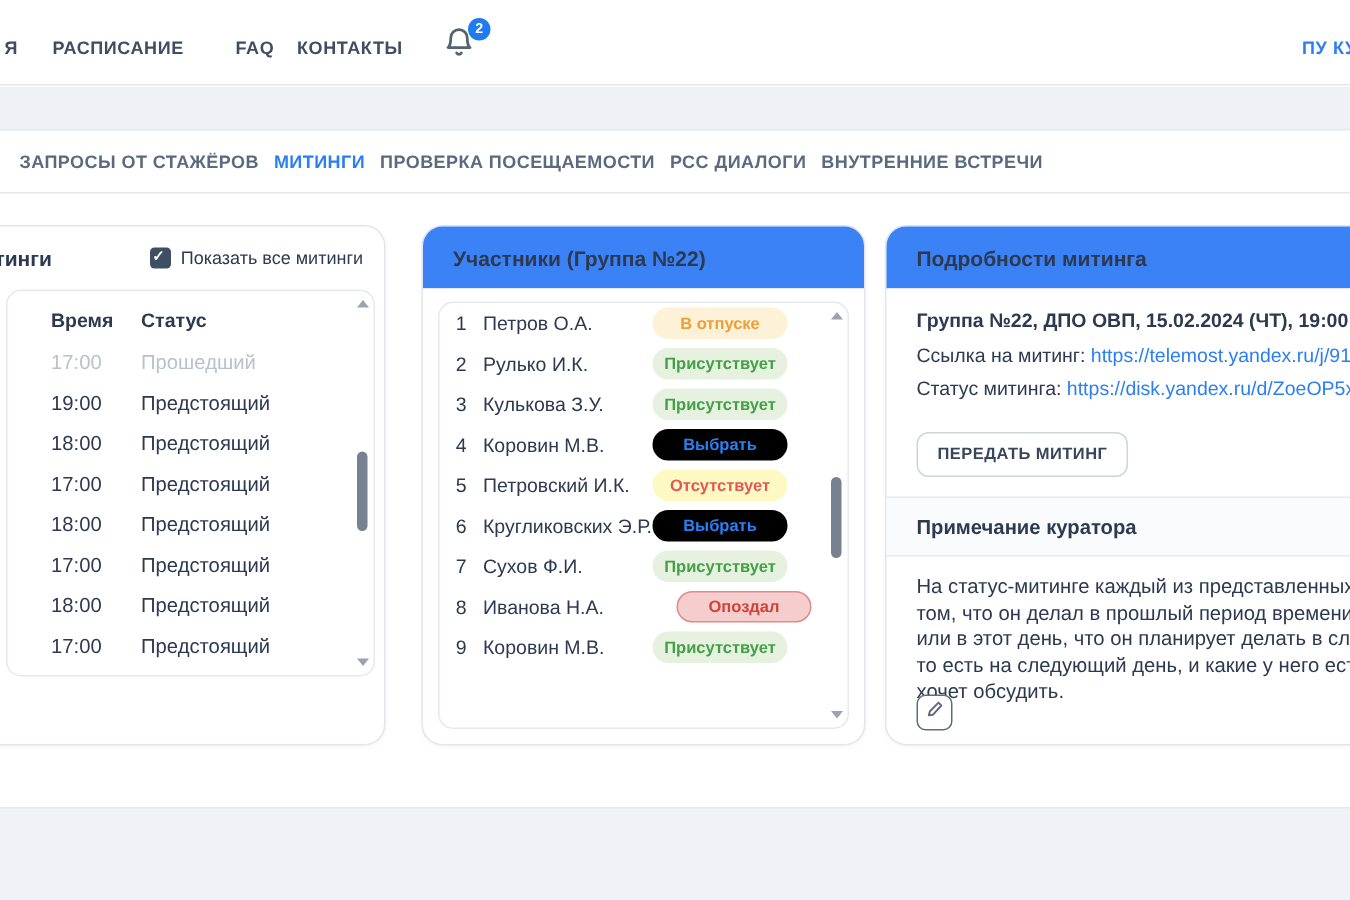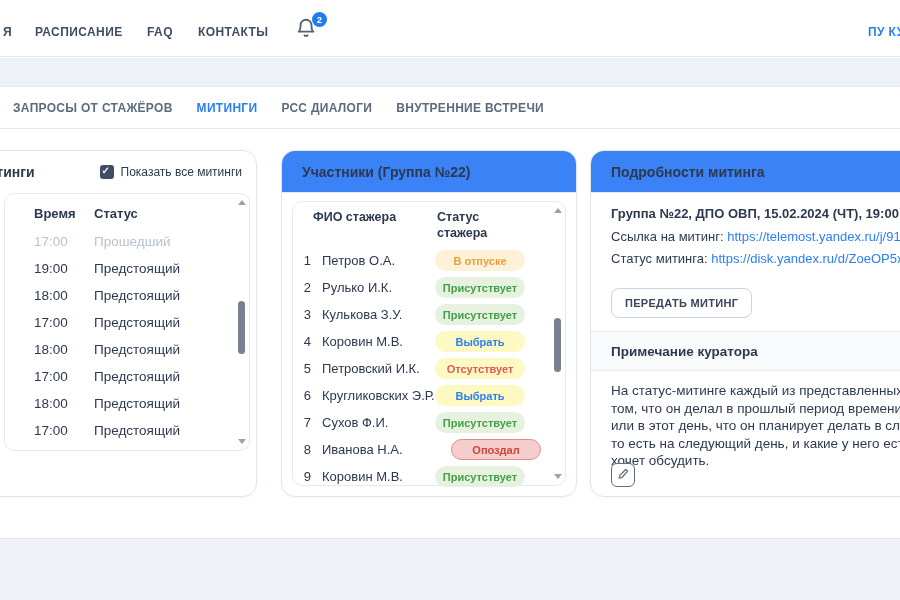--- a/index.html
+++ b/index.html
@@ -17,21 +17,21 @@
     background:#1f7cf0; color:#fff; border-radius:8px; font-size:9.5px; font-weight:bold;
     display:flex; align-items:center; justify-content:center; padding:0 3px; }
   .panel-link { position:absolute; left:868px; top:25px; font-size:12px; font-weight:bold;
     letter-spacing:.4px; color:#2b7ff3; white-space:nowrap; cursor:pointer; }
 
   .band { position:absolute; top:58px; left:0; width:900px; height:28px; background:#eef1f6; }
 
   
   .tabsbar { position:absolute; top:86px; left:0; width:900px; height:43px; background:#fff;
     border-top:1px solid #e4e8ee; border-bottom:1px solid #e4e8ee;
-    display:flex; align-items:center; padding-left:13px; gap:24px; }
+    display:flex; align-items:center; padding-left:13px; gap:10px; }
   .tab { font-size:12px; font-weight:bold; letter-spacing:.3px; color:#5a6b80;
     white-space:nowrap; cursor:pointer; }
   .tab.active { color:#2b7ff3; }
 
   
   .card { position:absolute; top:150px; height:347px; background:#fff;
     border:1px solid #e2e6ec; border-radius:14px; box-shadow:0 1px 3px rgba(20,30,50,.04); }
   #card-meetings { left:-45px; width:302px; }
   #card-participants { left:281px; width:296px; }
   #card-details { left:590px; width:362px; }
@@ -72,21 +72,21 @@
   .cp-header .c1 { margin-left:20px; width:124px; }
   .cp-header .c2 { width:60px; }
   .cp-row { position:relative; display:flex; align-items:center; height:27px; font-size:13px; }
   .cp-row .num { margin-left:8px; width:10px; text-align:right; }
   .cp-row .nm { margin-left:11px; white-space:nowrap; }
   .badge { position:absolute; left:142px; width:90px; height:21px; border-radius:11px;
     display:flex; align-items:center; justify-content:center; font-size:11px; font-weight:bold;
     cursor:pointer; white-space:nowrap; }
   .vacation { background:#fdf2d8; color:#ec9f38; }
   .present  { background:#e6f2df; color:#43a047; }
-  .choose   { background:#fef9c3; color:#2b7ff3; }
+  .choose   { background:#000000; color:#2b7ff3; }
   .absent   { background:#fef9c3; color:#e25757; }
   .late     { background:#f5cdcd; color:#cf4339; border:1.5px solid #dc8b8b;margin-left:16px; }
 
   
   .cd-body { padding:13px 0 0 20px; font-size:13px; }
   .cd-info { font-weight:bold; font-size:13px; margin-bottom:8px; white-space:nowrap; }
   .cd-linkrow { margin-bottom:7px; white-space:nowrap; font-size:13px; }
   .link { color:#2b7ff3; text-decoration:none; cursor:pointer; }
   .cd-buttons { display:flex; gap:8px; margin-top:22px; }
   .btn { height:30px; padding:0 13px; border:1px solid #ccd4dd; border-radius:8px; background:#fff;
@@ -105,39 +105,40 @@
   
   .footer { position:absolute; top:538px; left:0; width:900px; height:62px;
     background:#eff2f7; border-top:1px solid #e3e7ee; }
 </style>
 </head>
 <body>
 
 <div class="topnav">
   <div class="nav-item" style="left:3px">Я</div>
   <div class="nav-item" style="left:35px">РАСПИСАНИЕ</div>
-  <div class="nav-item" style="left:147px">FAQ</div>
+  <div class="nav-item" style="left:157px">FAQ</div>
   <div class="nav-item" style="left:198px">КОНТАКТЫ</div>
   <div class="bell-wrap">
     <span>
       <svg width="22" height="22" viewBox="0 0 24 24" fill="none" stroke="#55626f" stroke-width="2" stroke-linecap="round" stroke-linejoin="round">
         <path d="M18 9a6 6 0 0 0-12 0c0 6-2 7-2 7h16s-2-1-2-7"></path>
         <path d="M10.3 20a2 2 0 0 0 3.4 0"></path>
       </svg>
     </span>
     <span class="bell-badge">2</span>
   </div>
   <div class="panel-link">ПУ КУРАТОРА</div>
 </div>
 
 <div class="band"></div>
 
 <div class="tabsbar">
   <div class="tab">ЗАПРОСЫ ОТ СТАЖЁРОВ</div>
   <div class="tab active">МИТИНГИ</div>
+  <div class="tab">ПРОВЕРКА ПОСЕЩАЕМОСТИ</div>
   <div class="tab">РСС ДИАЛОГИ</div>
   <div class="tab">ВНУТРЕННИЕ ВСТРЕЧИ</div>
 </div>
 
 <div class="card" id="card-meetings">
   <div class="cm-top">
     <div class="cm-title">Митинги</div>
     <div class="checkbox-group">
       <div class="checkbox"></div>
       <div class="checkbox-label">Показать все митинги</div>
@@ -184,24 +185,20 @@
       <div class="arr up"></div>
       <div class="thumb" style="top:103px; height:53px;"></div>
       <div class="arr down"></div>
     </div>
   </div>
 </div>
 
 <div class="card" id="card-participants">
   <div class="card-head">Участники (Группа №22)</div>
   <div class="cp-box">
-    <div class="cp-header">
-      <div class="c1">ФИО стажера</div>
-      <div class="c2">Статус стажера</div>
-    </div>
     <div class="cp-row">
       <div class="num">1</div>
       <div class="nm">Петров О.А.</div>
       <div class="badge vacation">В отпуске</div>
     </div>
     <div class="cp-row">
       <div class="num">2</div>
       <div class="nm">Рулько И.К.</div>
       <div class="badge present">Присутствует</div>
     </div>

